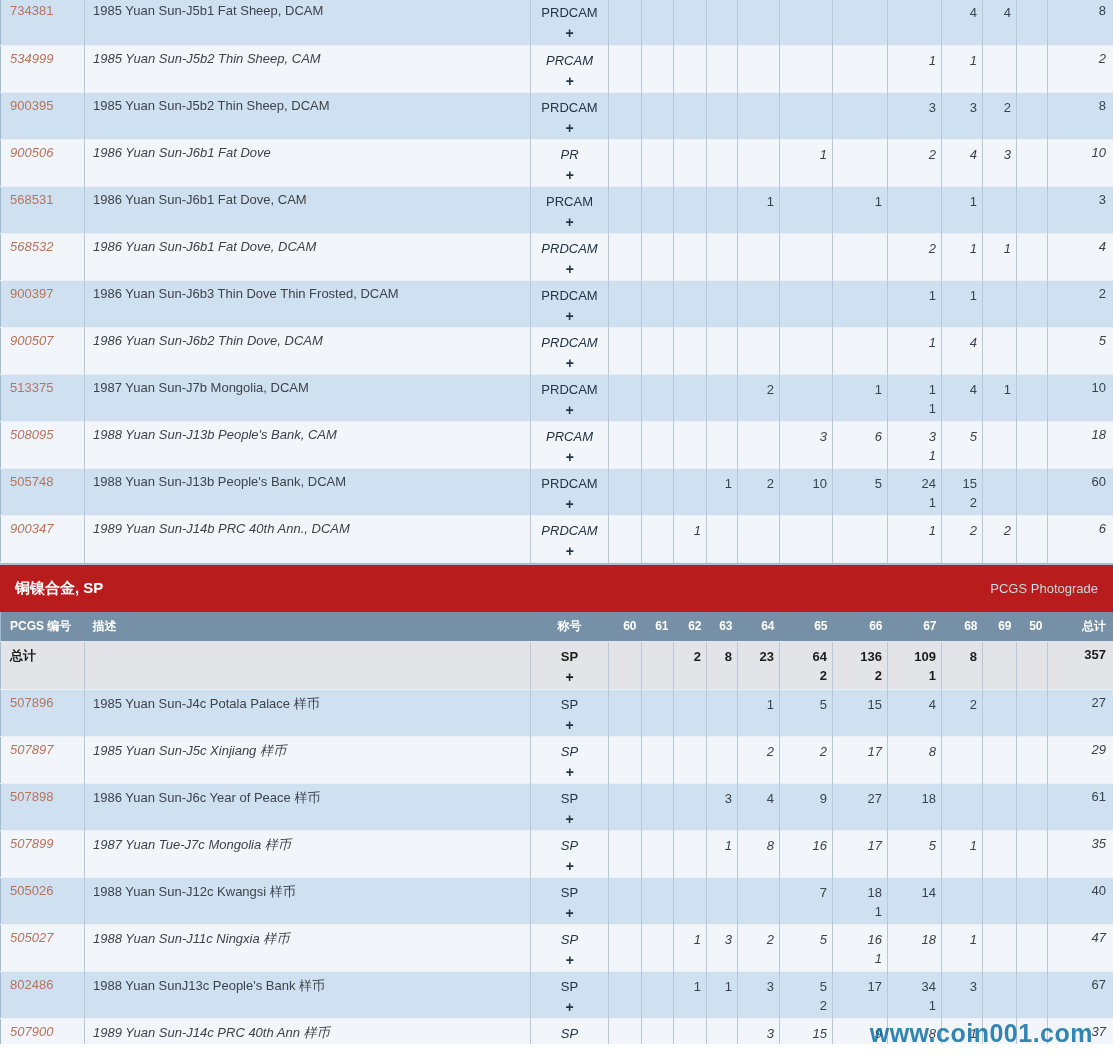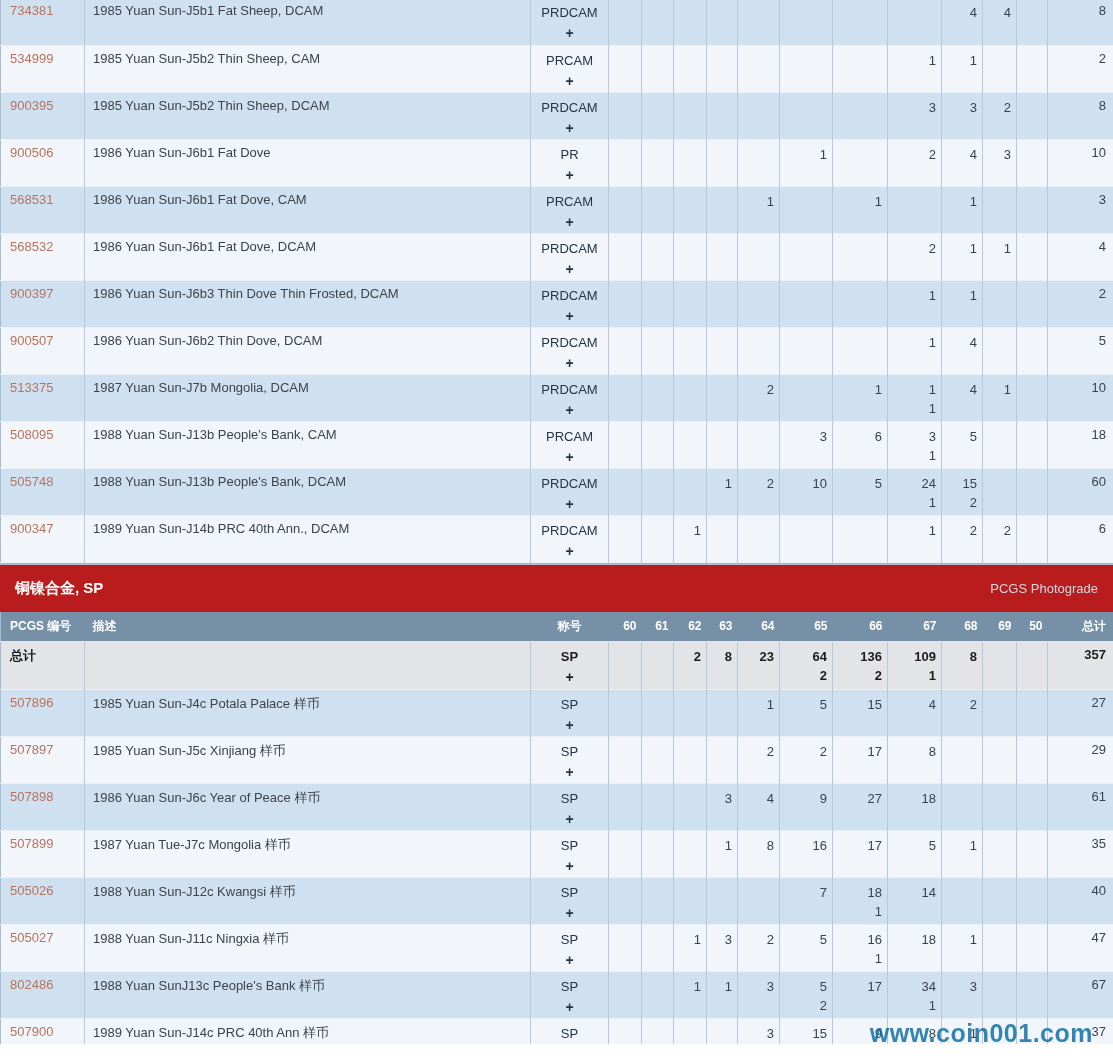--- a/index.html
+++ b/index.html
@@ -6,21 +6,21 @@
   .page{position:relative;width:1113px;height:1044px;overflow:hidden;background:#fff;
         font-family:"Liberation Sans","DejaVu Sans",sans-serif;}
   table.pop{border-collapse:collapse;table-layout:fixed;width:1113px;
             border-left:1px solid #a3bcd0;border-right:1px solid #a3bcd0;}
   .wrap-top{margin-top:-2px;}
   tr.pop-row{height:47px;}
   td{border-right:1px solid #b7c9d9;vertical-align:top;padding:5px 5px 0 0;
      font-size:13px;color:#39424c;overflow:hidden;white-space:nowrap;}
   tbody tr{border-bottom:1px solid #e9eff5;}
   tr.r-blue{background:#cfe1f1;}
-  tr.r-light{background:#f2f6fa;}
+  tr.r-light{background:#f2f6fa;font-style:italic;}
   td.pcgs{text-align:left;padding-left:9px;}
   .pcgs-link{color:#b5735e;cursor:pointer;}
   td.desc{text-align:left;padding-left:8px;color:#3d434b;}
   td.desig{text-align:center;padding-right:0;color:#243444;line-height:20px;}
   .plus{font-weight:700;font-size:14px;cursor:pointer;}
   td.grade{text-align:right;line-height:19px;}
   td.total{text-align:right;padding-right:7px;}
   .band{box-sizing:border-box;height:49px;border-top:2px solid #abbcc9;background:#b91c1c;
         display:flex;align-items:center;justify-content:space-between;padding:0 15px;}
   .band-title{color:#ffffff;font-weight:700;font-size:15px;}

